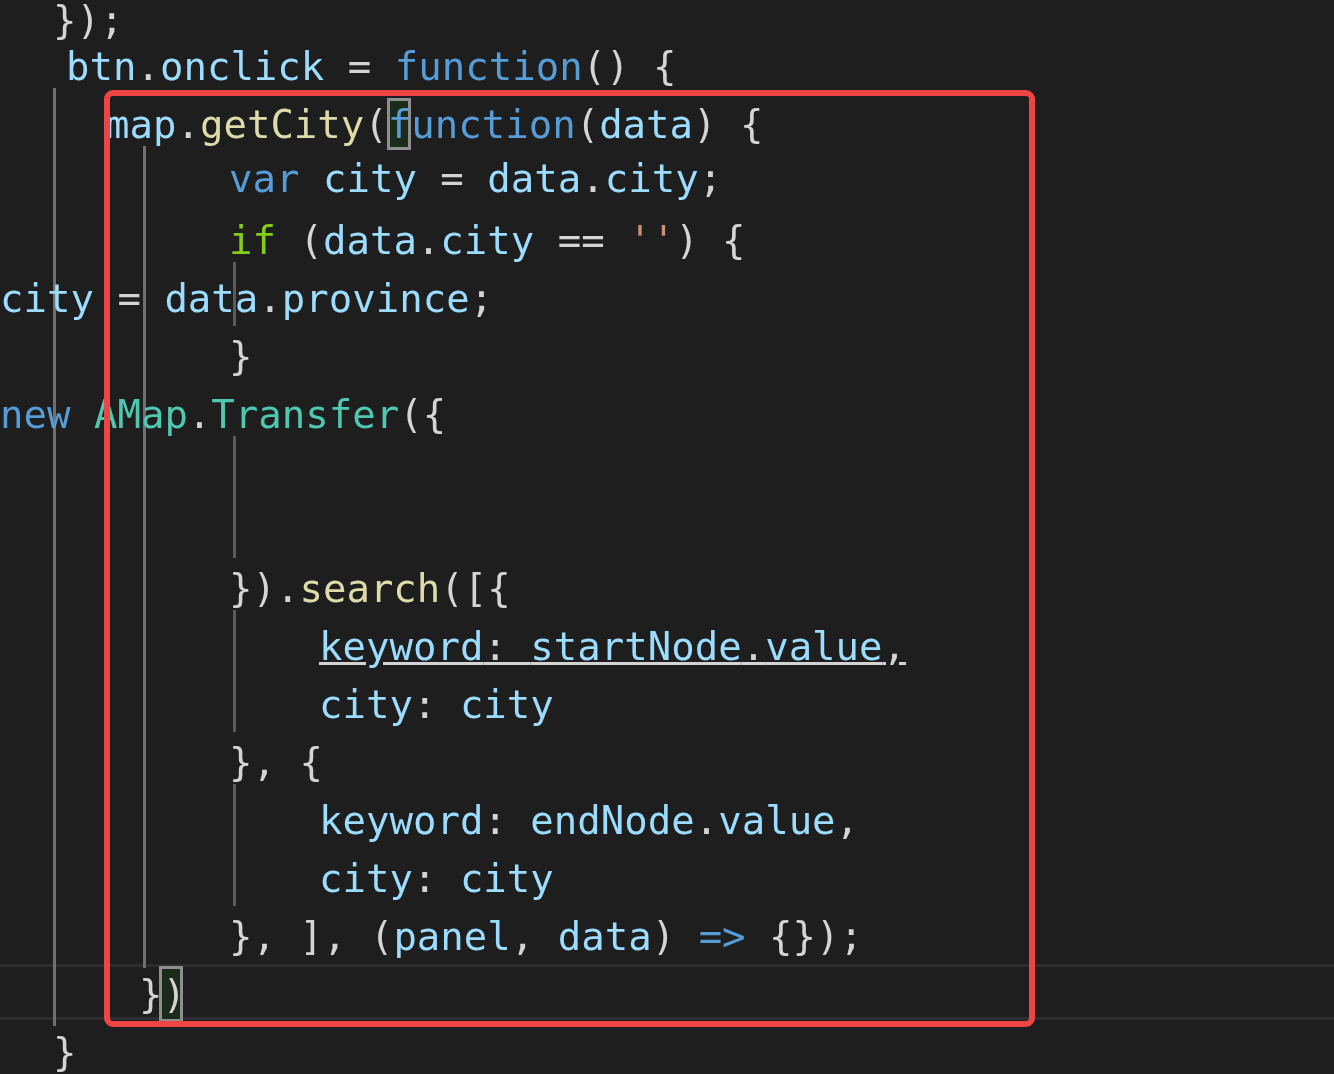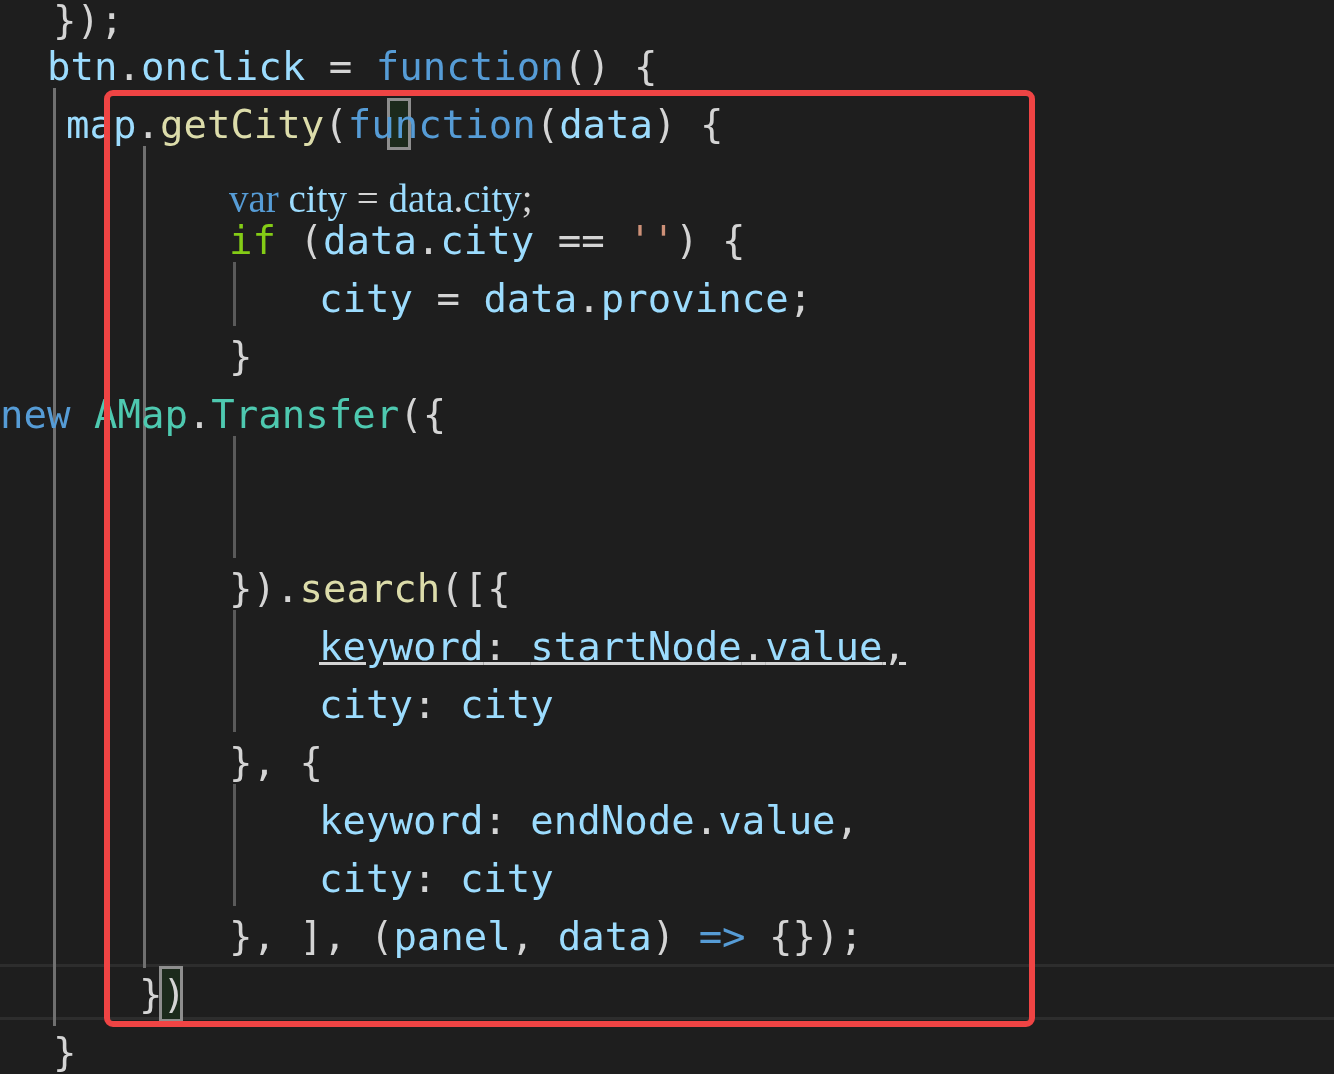--- a/index.html
+++ b/index.html
@@ -102,25 +102,25 @@
       <div class="indent-guide dim" style="left: 233px; top: 784px; height: 122px;"></div>
     </div>
 
   <div id="bracket-layer">
       <div class="bracket-match" style="left: 387px; top: 98px; width: 24px; height: 52px;"></div>
       <div class="bracket-match" style="left: 159px; top: 966px; width: 24px; height: 56px;"></div>
     </div>
 
   <div class="code-layer" id="code-layer">
       <div class="line" style="top: -8px; padding-left: 53px;"><span class="ln-text t-punc">});</span></div>
-      <div class="line" style="top: 38px; padding-left: 47px; text-align: center;"><span class="ln-text t-var">btn</span><span class="ln-text t-punc">.</span><span class="ln-text t-var">onclick</span><span class="ln-text t-punc"> </span><span class="ln-text t-punc">=</span><span class="ln-text t-punc"> </span><span class="ln-text t-kw">function</span><span class="ln-text t-punc">() {</span></div>
-      <div class="line" style="top: 96px; padding-left: 66px;"><span class="ln-text t-var">map</span><span class="ln-text t-punc">.</span><span class="ln-text t-fn">getCity</span><span class="ln-text t-punc">(</span><span class="ln-text t-kw">function</span><span class="ln-text t-punc">(</span><span class="ln-text t-var">data</span><span class="ln-text t-punc">) {</span></div>
-      <div class="line" style="top: 170px; padding-left: 229px; font-family: Liberation Serif, serif;"><span class="ln-text t-kw">var</span><span class="ln-text t-punc"> </span><span class="ln-text t-var">city</span><span class="ln-text t-punc"> = </span><span class="ln-text t-var">data</span><span class="ln-text t-punc">.</span><span class="ln-text t-var">city</span><span class="ln-text t-punc">;</span></div>
+      <div class="line" style="top: 38px; padding-left: 66px; text-align: center;"><span class="ln-text t-var">btn</span><span class="ln-text t-punc">.</span><span class="ln-text t-var">onclick</span><span class="ln-text t-punc"> </span><span class="ln-text t-punc">=</span><span class="ln-text t-punc"> </span><span class="ln-text t-kw">function</span><span class="ln-text t-punc">() {</span></div>
+      <div class="line" style="top: 96px; padding-left: 106px;"><span class="ln-text t-var">map</span><span class="ln-text t-punc">.</span><span class="ln-text t-fn">getCity</span><span class="ln-text t-punc">(</span><span class="ln-text t-kw">function</span><span class="ln-text t-punc">(</span><span class="ln-text t-var">data</span><span class="ln-text t-punc">) {</span></div>
+      <div class="line" style="top: 150px; padding-left: 229px;"><span class="ln-text t-kw">var</span><span class="ln-text t-punc"> </span><span class="ln-text t-var">city</span><span class="ln-text t-punc"> = </span><span class="ln-text t-var">data</span><span class="ln-text t-punc">.</span><span class="ln-text t-var">city</span><span class="ln-text t-punc">;</span></div>
       <div class="line" style="top: 212px; padding-left: 229px;"><span class="ln-text t-ctrl">if</span><span class="ln-text t-punc"> (</span><span class="ln-text t-var">data</span><span class="ln-text t-punc">.</span><span class="ln-text t-var">city</span><span class="ln-text t-punc"> == </span><span class="ln-text t-str">''</span><span class="ln-text t-punc">) {</span></div>
-      <div class="line" style="top: 270px; padding-left: 319px;"><span class="ln-text t-var">city</span><span class="ln-text t-punc"> = </span><span class="ln-text t-var">data</span><span class="ln-text t-punc">.</span><span class="ln-text t-var">province</span><span class="ln-text t-punc">;</span></div>
+      <div class="line" style="top: 270px; "><span class="ln-text t-var">city</span><span class="ln-text t-punc"> = </span><span class="ln-text t-var">data</span><span class="ln-text t-punc">.</span><span class="ln-text t-var">province</span><span class="ln-text t-punc">;</span></div>
       <div class="line" style="top: 328px; padding-left: 229px;"><span class="ln-text t-punc">}</span></div>
       <div class="line" style="top: 386px; "><span class="ln-text t-kw">new</span><span class="ln-text t-punc"> </span><span class="ln-text t-type">AMap</span><span class="ln-text t-punc">.</span><span class="ln-text t-type">Transfer</span><span class="ln-text t-punc">({</span></div>
       <div class="line" style="top: 560px; padding-left: 229px;"><span class="ln-text t-punc">}).</span><span class="ln-text t-fn">search</span><span class="ln-text t-punc">([{</span></div>
       <div class="line" style="top: 618px; padding-left: 319px; text-decoration: underline;"><span class="ln-text t-var">keyword</span><span class="ln-text t-punc">: </span><span class="ln-text t-var">startNode</span><span class="ln-text t-punc">.</span><span class="ln-text t-var">value</span><span class="ln-text t-punc">,</span></div>
       <div class="line" style="top: 676px; padding-left: 319px;"><span class="ln-text t-var">city</span><span class="ln-text t-punc">: </span><span class="ln-text t-var">city</span></div>
       <div class="line" style="top: 734px; padding-left: 229px;"><span class="ln-text t-punc">}, {</span></div>
       <div class="line" style="top: 792px; padding-left: 319px;"><span class="ln-text t-var">keyword</span><span class="ln-text t-punc">: </span><span class="ln-text t-var">endNode</span><span class="ln-text t-punc">.</span><span class="ln-text t-var">value</span><span class="ln-text t-punc">,</span></div>
       <div class="line" style="top: 850px; padding-left: 319px;"><span class="ln-text t-var">city</span><span class="ln-text t-punc">: </span><span class="ln-text t-var">city</span></div>
       <div class="line" style="top: 908px; padding-left: 229px;"><span class="ln-text t-punc">}, ], (</span><span class="ln-text t-var">panel</span><span class="ln-text t-punc">, </span><span class="ln-text t-var">data</span><span class="ln-text t-punc">) </span><span class="ln-text t-arrow">=&gt;</span><span class="ln-text t-punc"> {});</span></div>
       <div class="line" style="top: 966px; padding-left: 139px;"><span class="ln-text t-punc">})</span></div>

